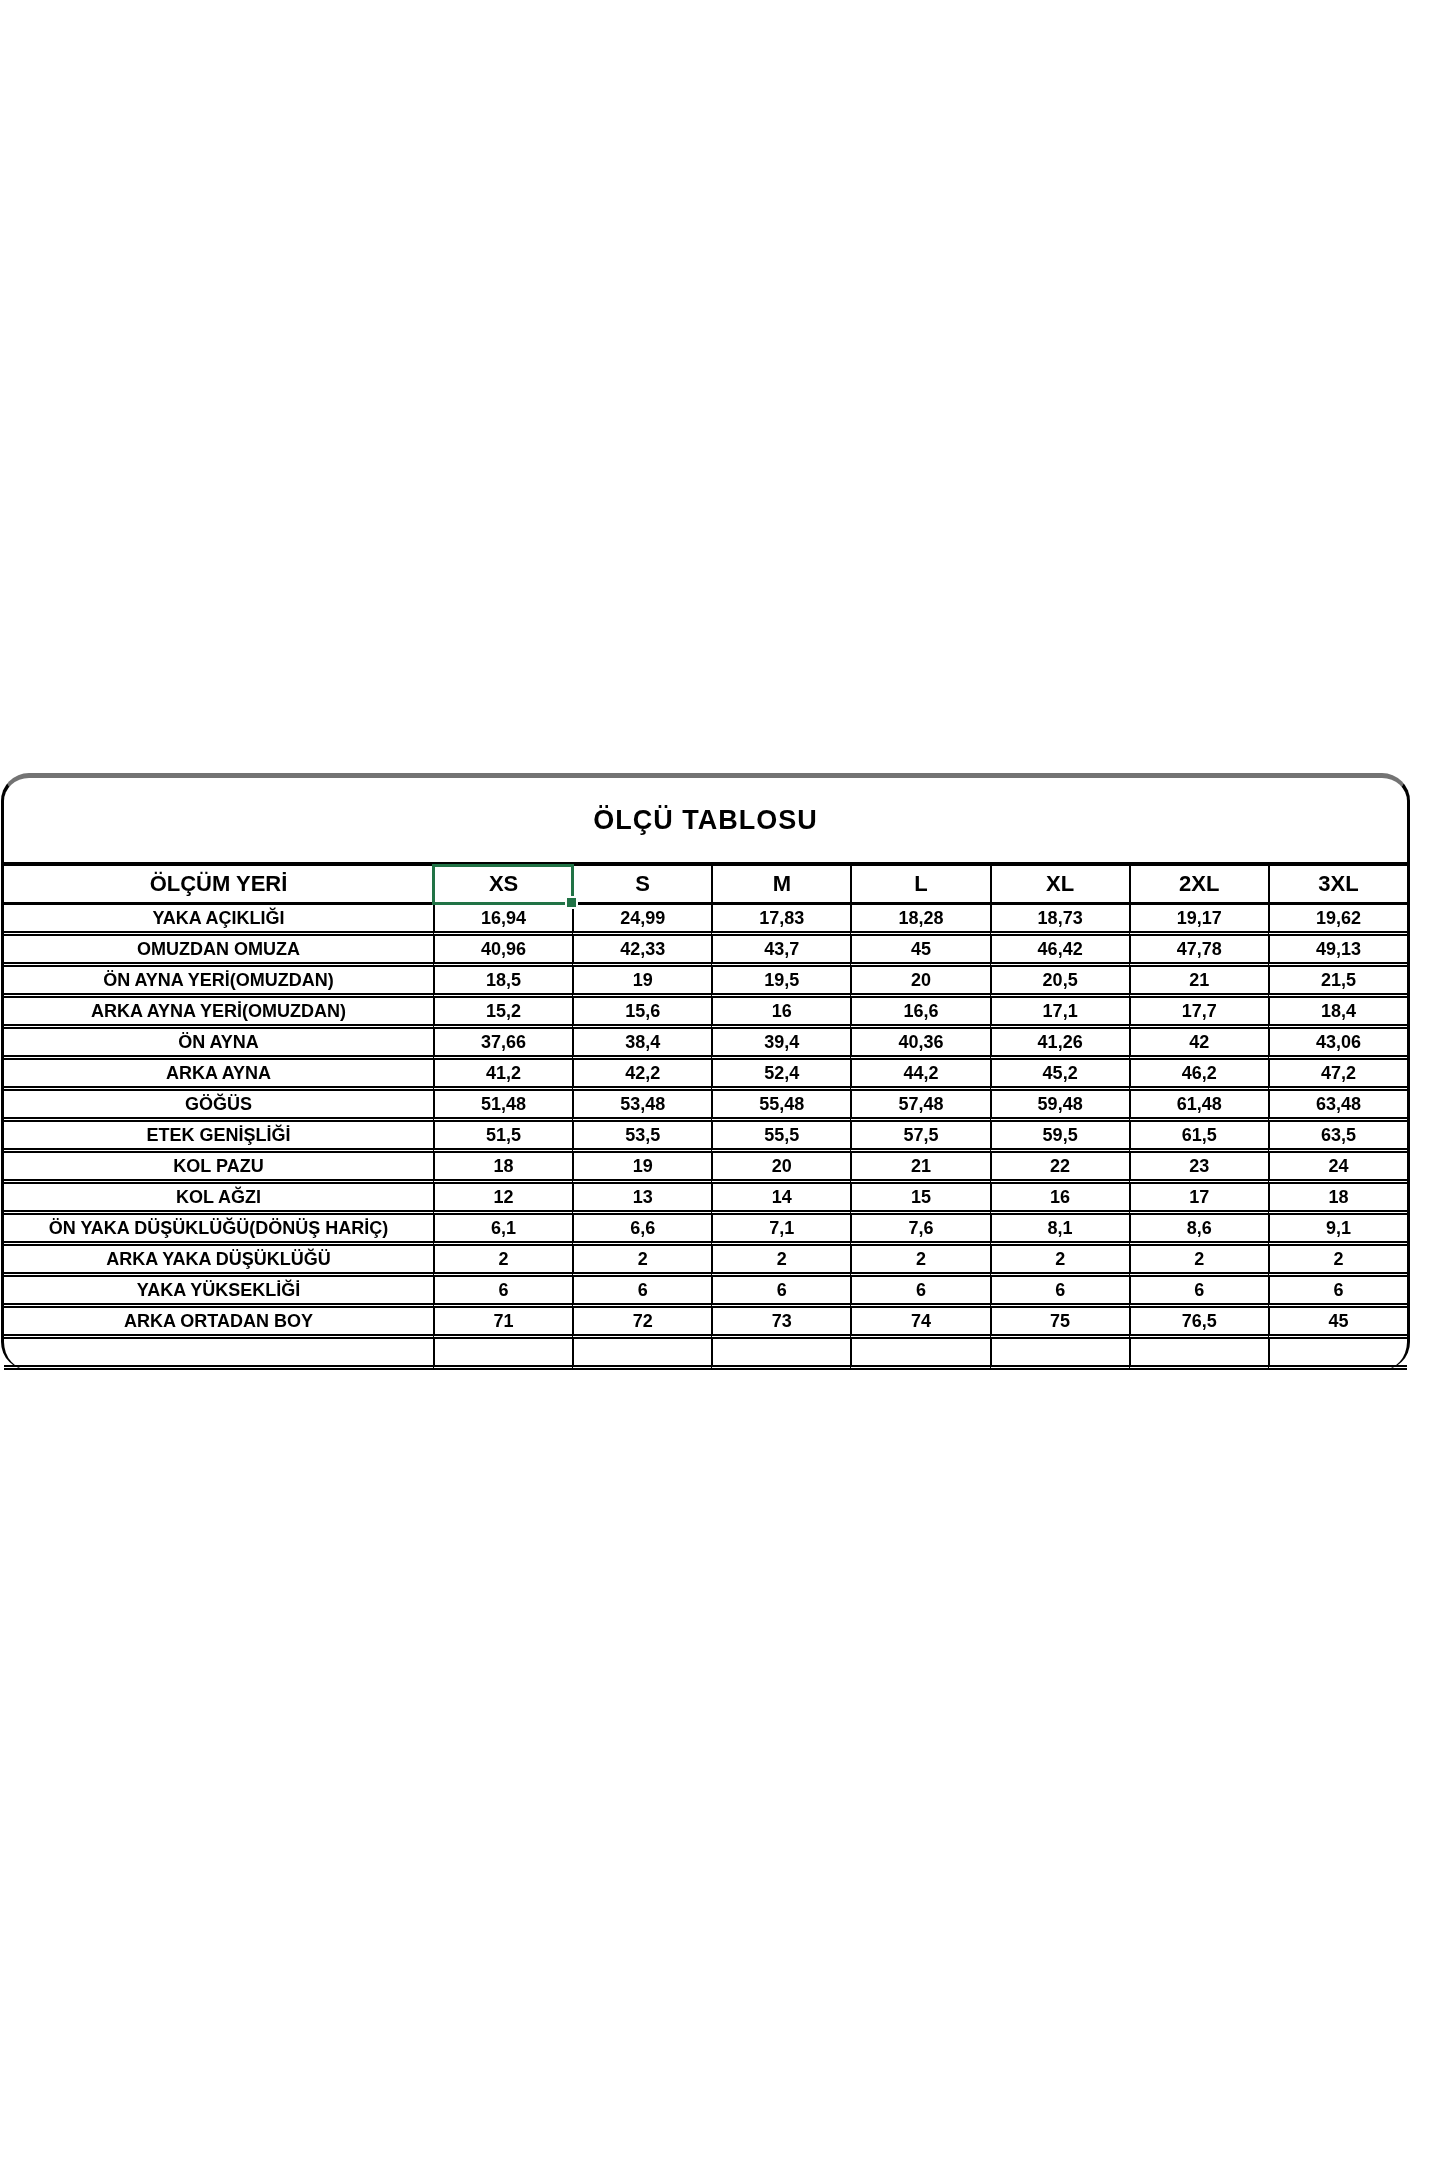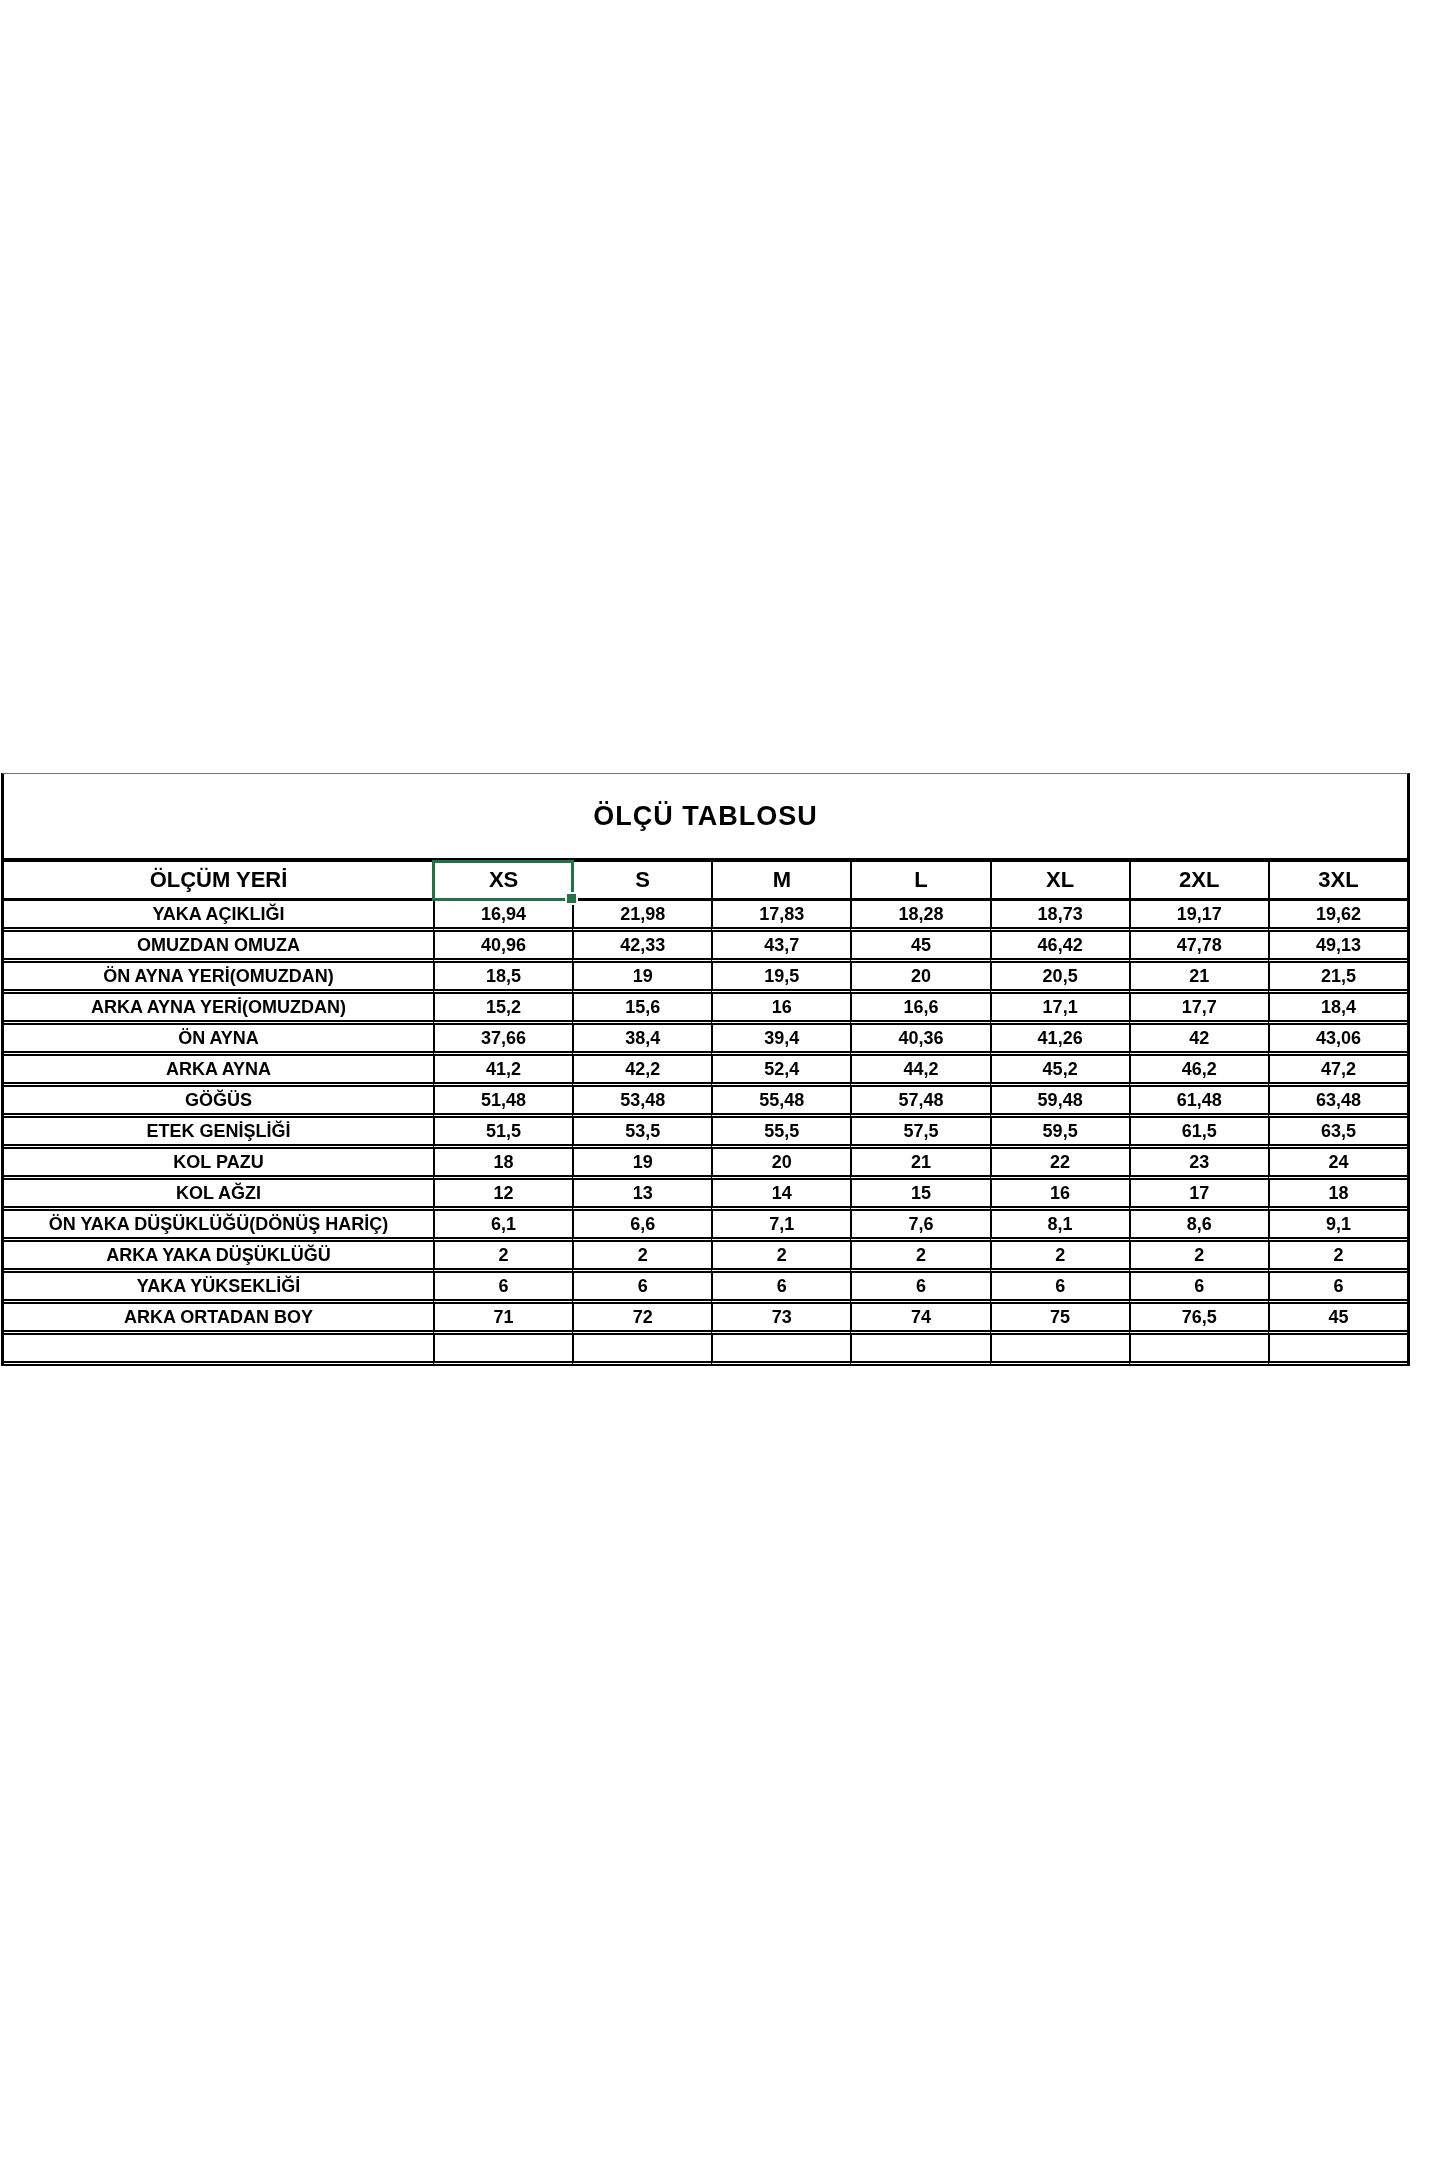--- a/index.html
+++ b/index.html
@@ -15,24 +15,25 @@
     background: #ffffff;
     overflow: hidden;
   }
   table.size-chart {
     position: absolute;
     top: 773px; left: 1px;
     width: 1409px;
     border-collapse: separate;
     border-spacing: 0;
     table-layout: fixed;
-    border-top: 1px solid #737373;
+    border-top: 5px solid #737373;
     border-left: 3px solid #000;
     border-right: 3px solid #000;
     background: #fff;
+    border-radius: 28px;
   }
   col.label-col { width: 429px; }
   tr.title-row td {
     height: 84px;
     border-bottom: 4px solid #000;
     text-align: center;
     vertical-align: middle;
     font-size: 27px;
     font-weight: bold;
     letter-spacing: 1px;
@@ -105,21 +106,21 @@
           <th>L</th>
           <th>XL</th>
           <th>2XL</th>
           <th>3XL</th>
         </tr>
     </tbody>
       <tbody id="body-rows">
         <tr>
           <td>YAKA AÇIKLIĞI</td>
           <td>16,94</td>
-          <td>21,98</td>
+          <td>24,99</td>
           <td>17,83</td>
           <td>18,28</td>
           <td>18,73</td>
           <td>19,17</td>
           <td>19,62</td>
         </tr>
         <tr>
           <td>OMUZDAN OMUZA</td>
           <td>40,96</td>
           <td>42,33</td>

